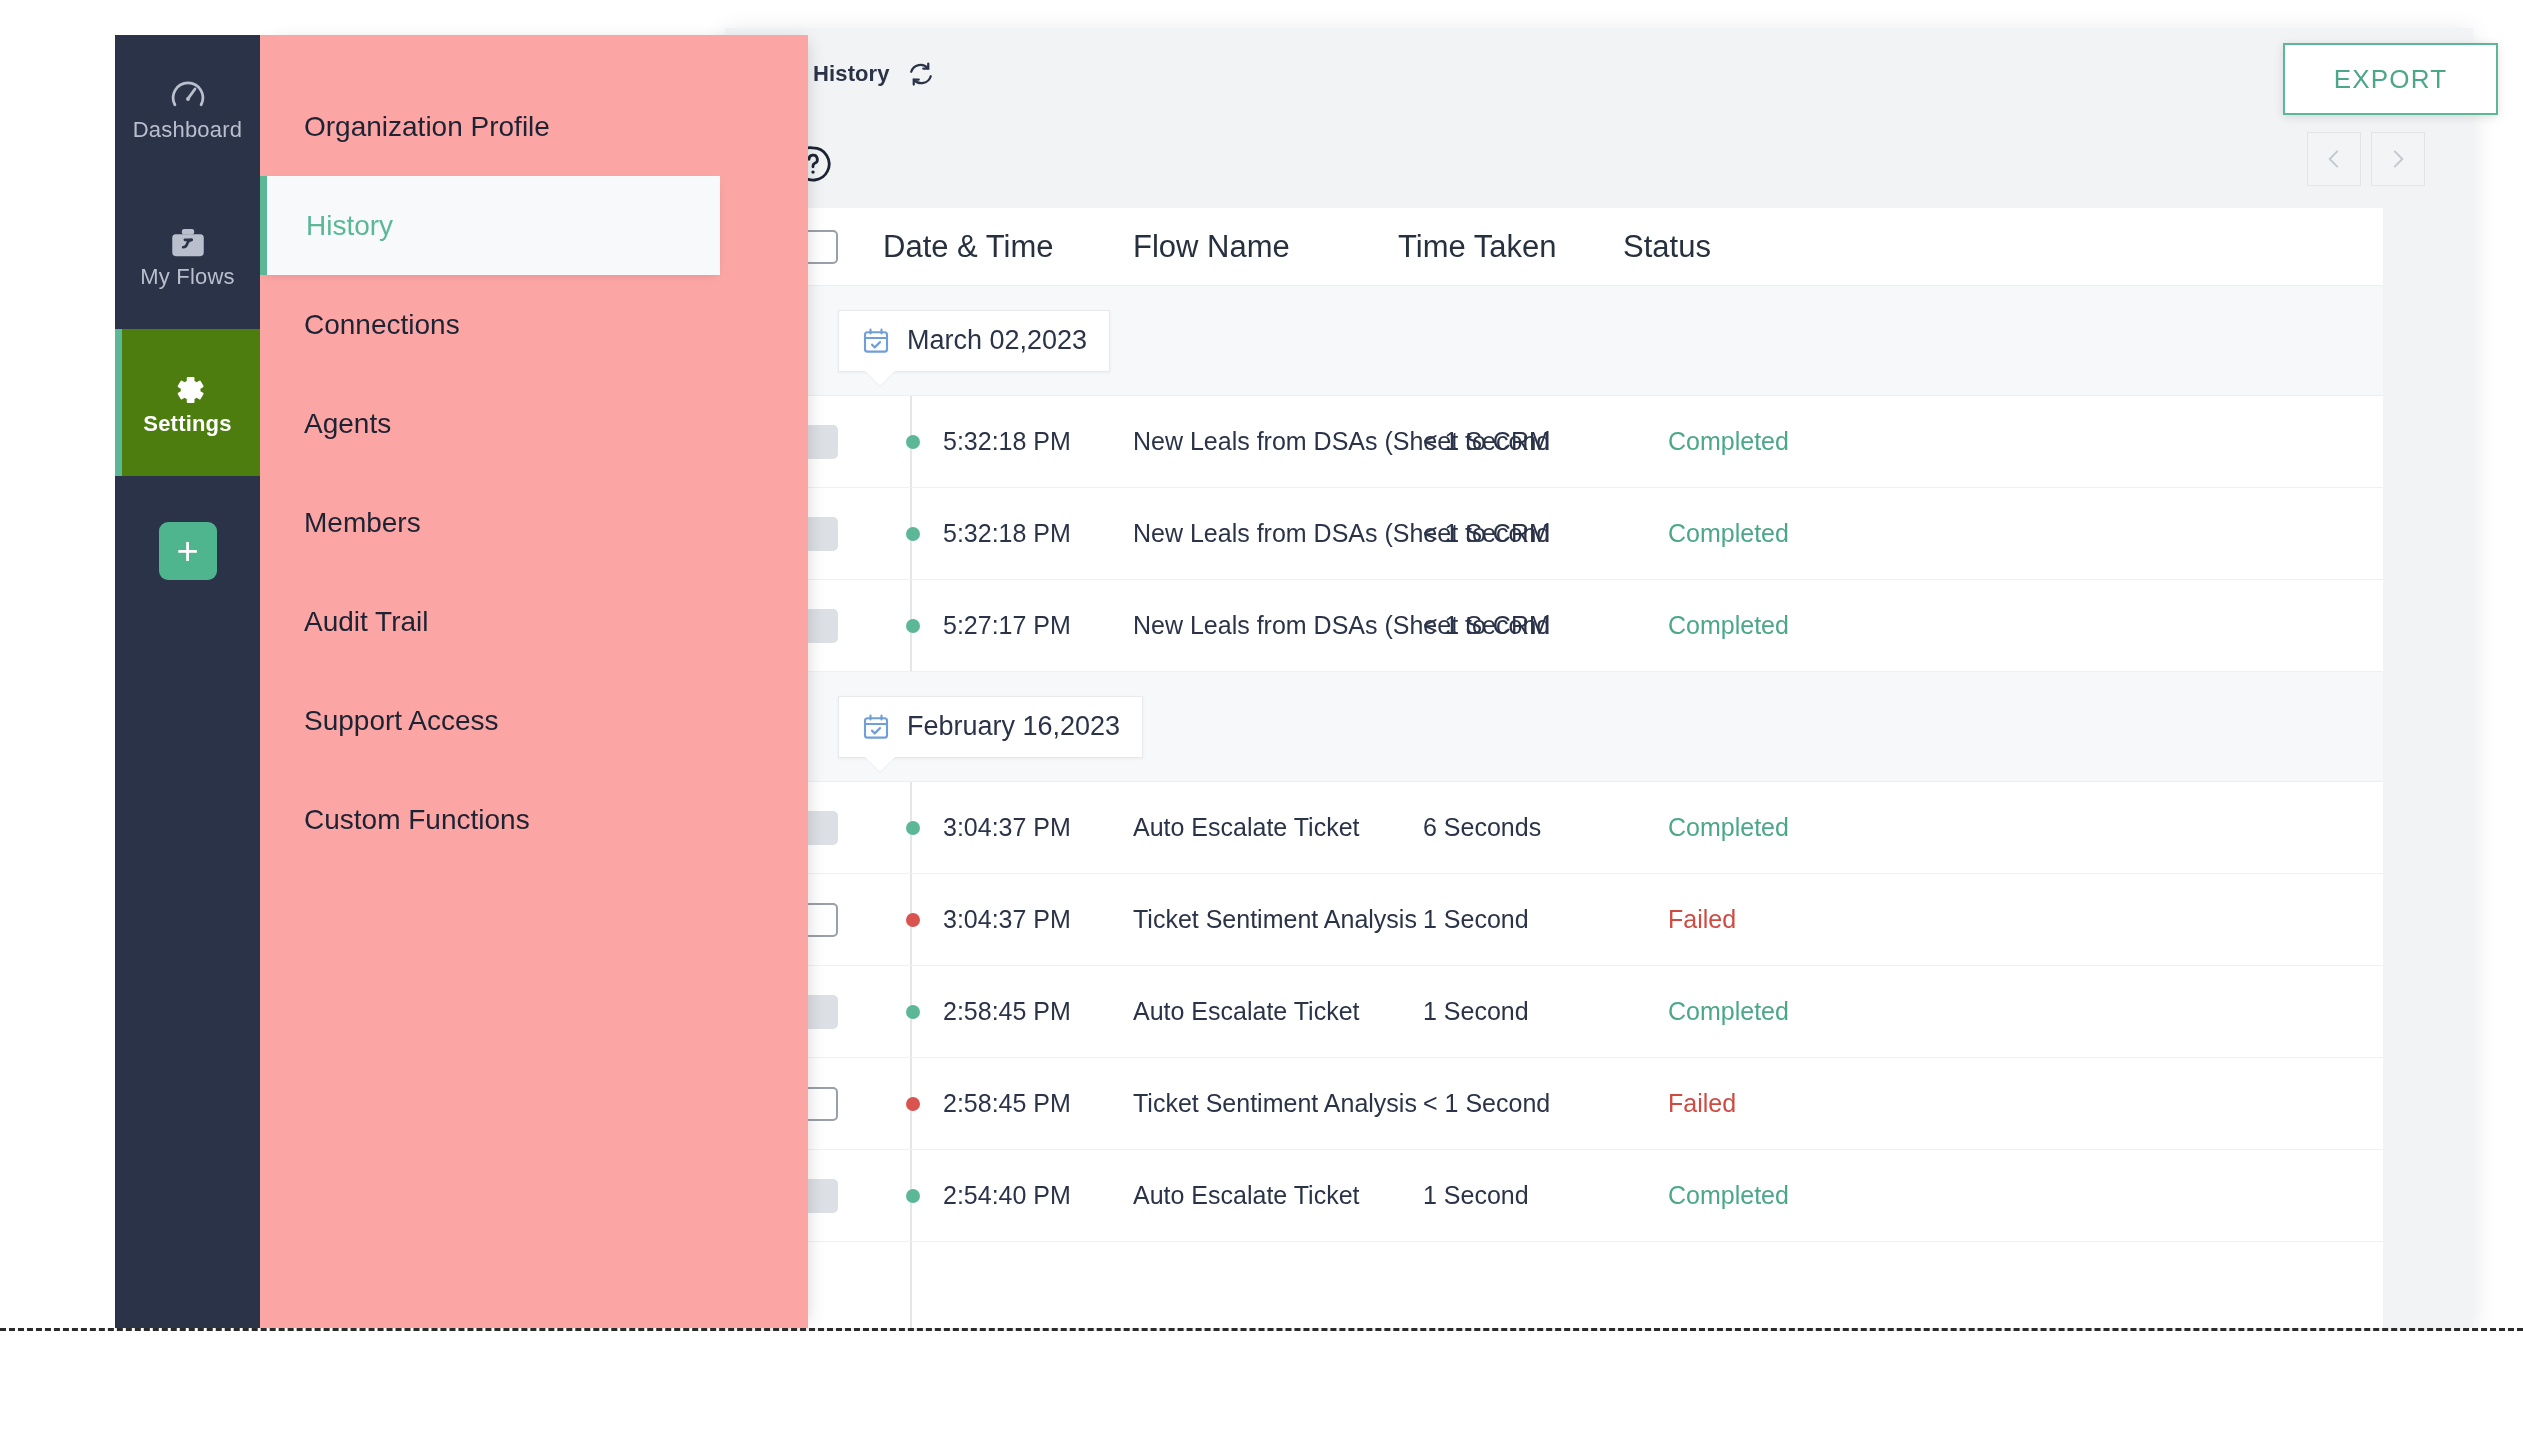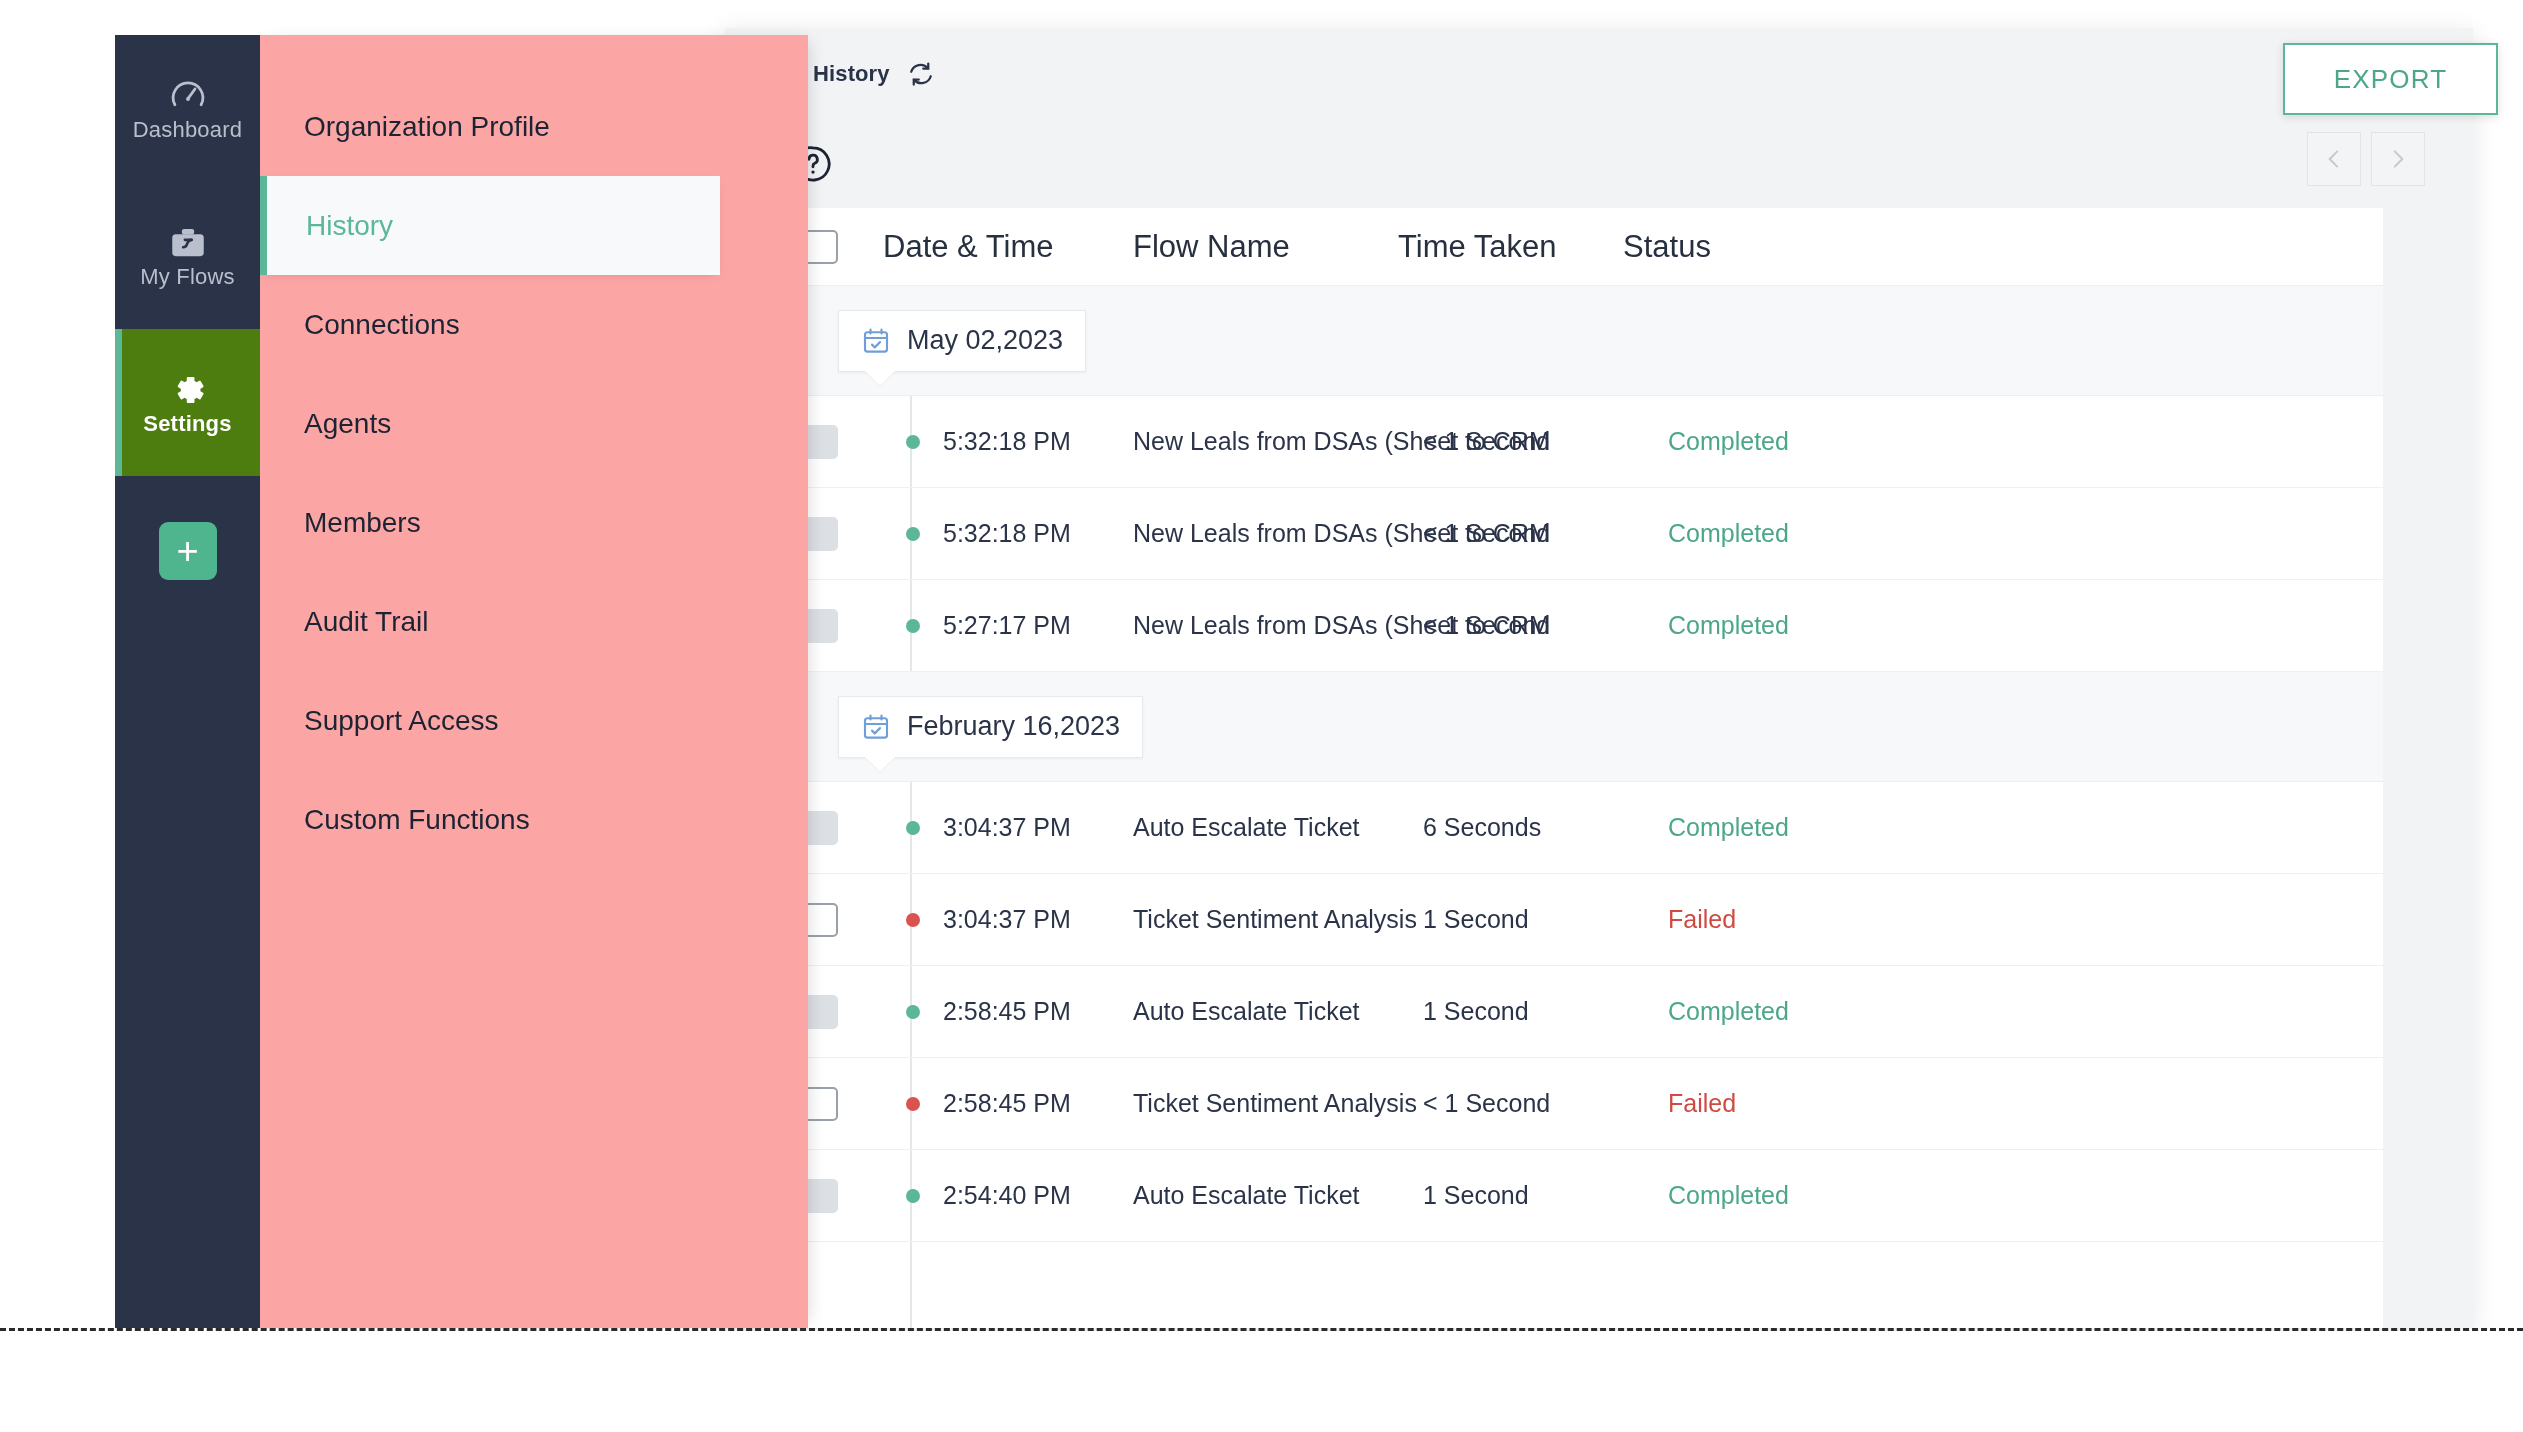--- a/index.html
+++ b/index.html
@@ -364,21 +364,21 @@
       <div class="group-row">
         <div class="date-pill">
           <span class="cal-icon">
             <svg viewBox="0 0 24 24" fill="none" stroke="#6f9ed8" stroke-width="1.7" stroke-linecap="round" stroke-linejoin="round">
               <rect x="3.2" y="5" width="17.6" height="15.5" rx="2"></rect>
               <path d="M3.2 9.6h17.6"></path>
               <path d="M7.6 2.8v3.2M16.4 2.8v3.2"></path>
               <path d="M8.8 14.9l2.2 2.2 4.2-4.2"></path>
             </svg>
           </span>
-          <span>May 02,2023</span>
+          <span>March 02,2023</span>
         </div>
       </div>
 
       <div class="trow data-row">
         <div class="c-check">
           <div class="chk-box filled"></div>
         </div>
         <div class="c-dot">
             <span class="dot ok"></span>
           </div>

